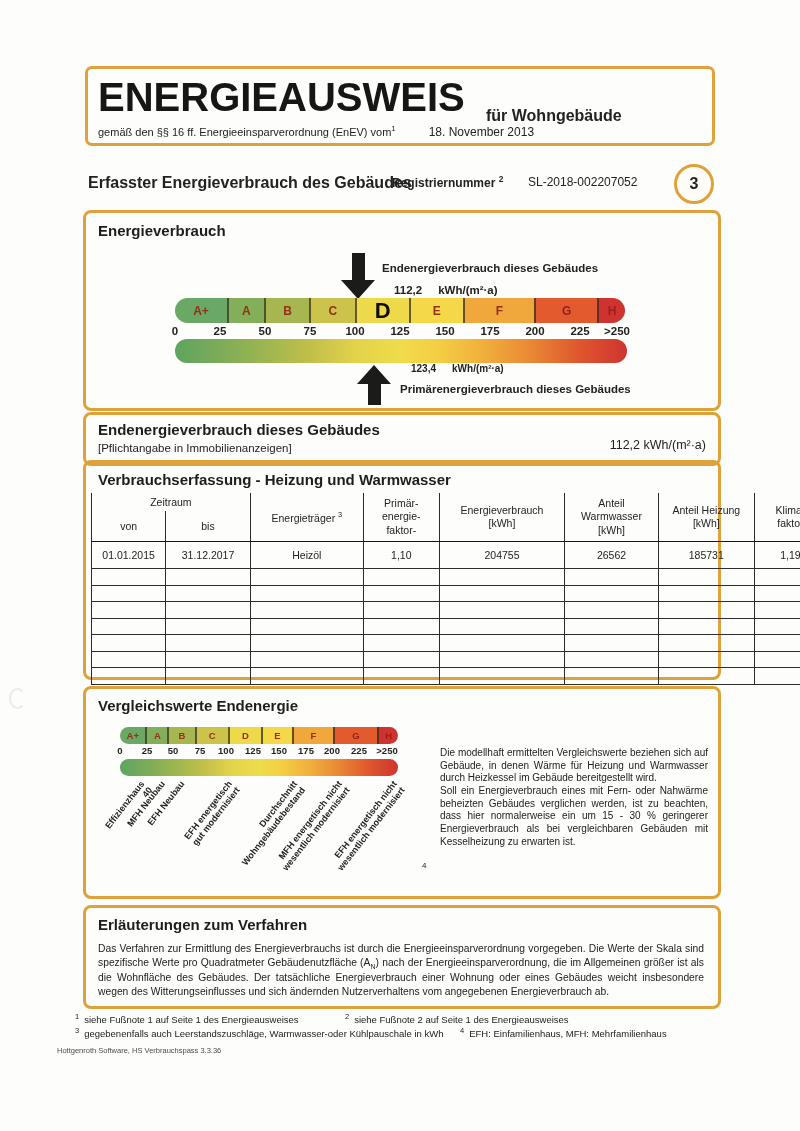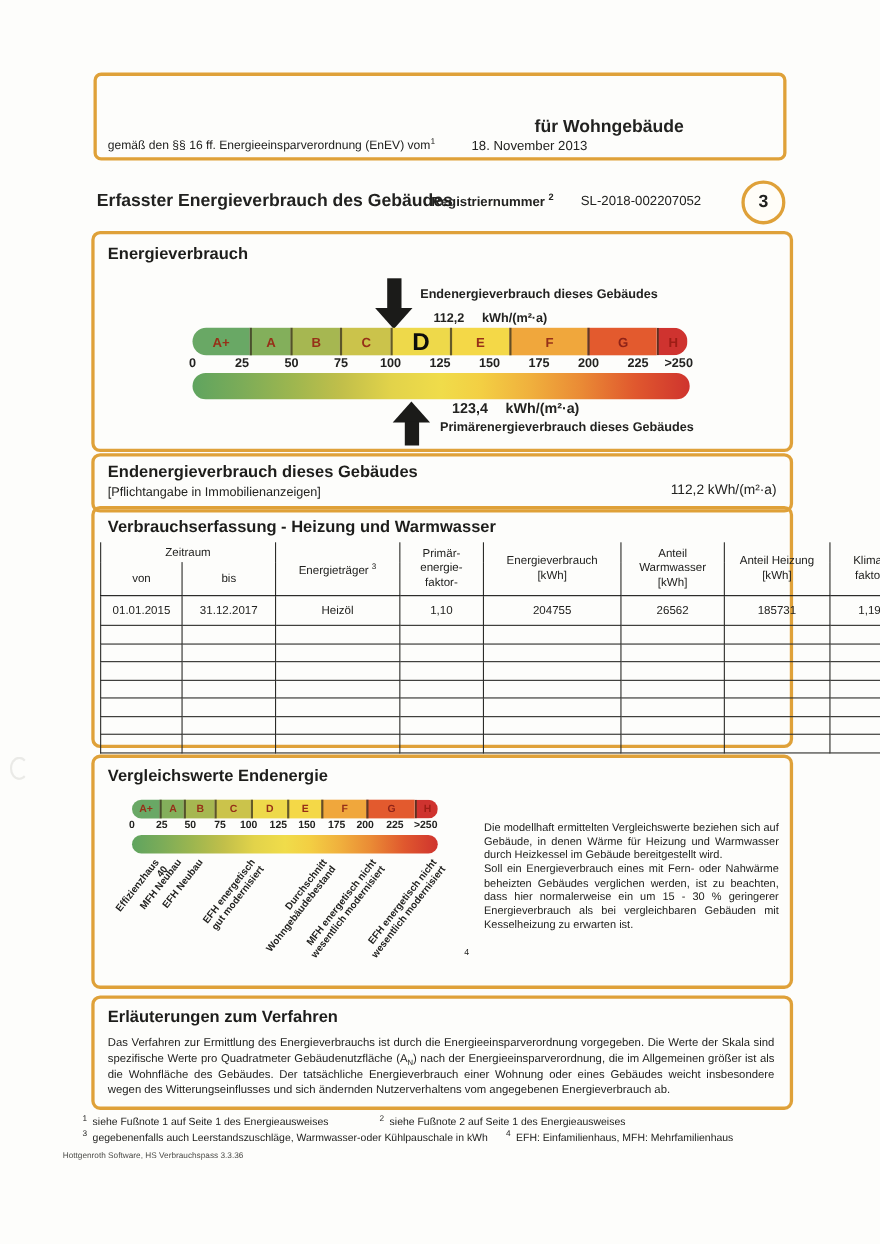--- a/index.html
+++ b/index.html
@@ -40,21 +40,21 @@
     background:linear-gradient(90deg,#5fa45f 0%,#7cac58 10%,#9db64f 20%,#c1bf4a 30%,#e2d34a 40%,#f0dc4a 50%,#f3cf43 58%,#f0b03d 68%,#ea8b35 78%,#e0582e 89%,#cf342e 100%);}
   #band-grad-big{left:89px;top:126px;width:452px;height:24px;}
   .arr{background:#1b1b19;position:absolute;}
   #arrow-down-body{left:266px;top:40px;width:13px;height:28px;}
   #arrow-down-head{left:255px;top:67px;width:0;height:0;border-left:17px solid transparent;border-right:17px solid transparent;border-top:19px solid #1b1b19;position:absolute;}
   #arrow-up-head{left:271px;top:152px;width:0;height:0;border-left:17px solid transparent;border-right:17px solid transparent;border-bottom:19px solid #1b1b19;position:absolute;}
   #arrow-up-body{left:282px;top:170px;width:13px;height:22px;}
   #end-label{left:296px;top:49px;font-size:11.5px;font-weight:bold;}
   #end-value-row{left:308px;top:71px;font-size:11.5px;font-weight:bold;}
   #end-value-row .unit{margin-left:16px;}
-  #prim-value-row{left:325px;top:150px;font-size:13px;font-weight:bold;}
+  #prim-value-row{left:325px;top:150px;font-size:10px;font-weight:bold;}
   #prim-value-row .unit{margin-left:16px;}
   #prim-label{left:314px;top:170px;font-size:11.5px;font-weight:bold;}
 
   
   #endenergy-box{left:83px;top:412px;width:632px;height:48px;}
   #endenergy-box .sec-title{position:absolute;left:12px;top:6px;}
   #endenergy-sub{position:absolute;left:12px;top:27px;font-size:11.5px;}
   #endenergy-val{position:absolute;right:12px;top:23px;font-size:12.5px;}
 
   
@@ -101,20 +101,21 @@
   
   #artifact{position:absolute;left:9px;top:688px;width:13px;height:17px;border:2px solid #dededa;
     border-radius:50%;border-right-color:transparent;opacity:.6;}
 </style>
 </head>
 <body>
 
 <div id="page">
 
   <div id="header-box" class="box">
+    <div id="main-title" class="abs">ENERGIEAUSWEIS</div>
     <div id="sub-title" class="abs">für Wohngebäude</div>
     <div id="law-line" class="abs">
       <span>gemäß den §§ 16 ff. Energieeinsparverordnung (EnEV) vom</span><sup>1</sup>
       <span id="law-date">18. November 2013</span>
     </div>
   </div>
 
   <div id="meta-left" class="abs">Erfasster Energieverbrauch des Gebäudes</div>
   <div id="meta-reg" class="abs">
     <span>Registriernummer</span> <sup>2</sup>

